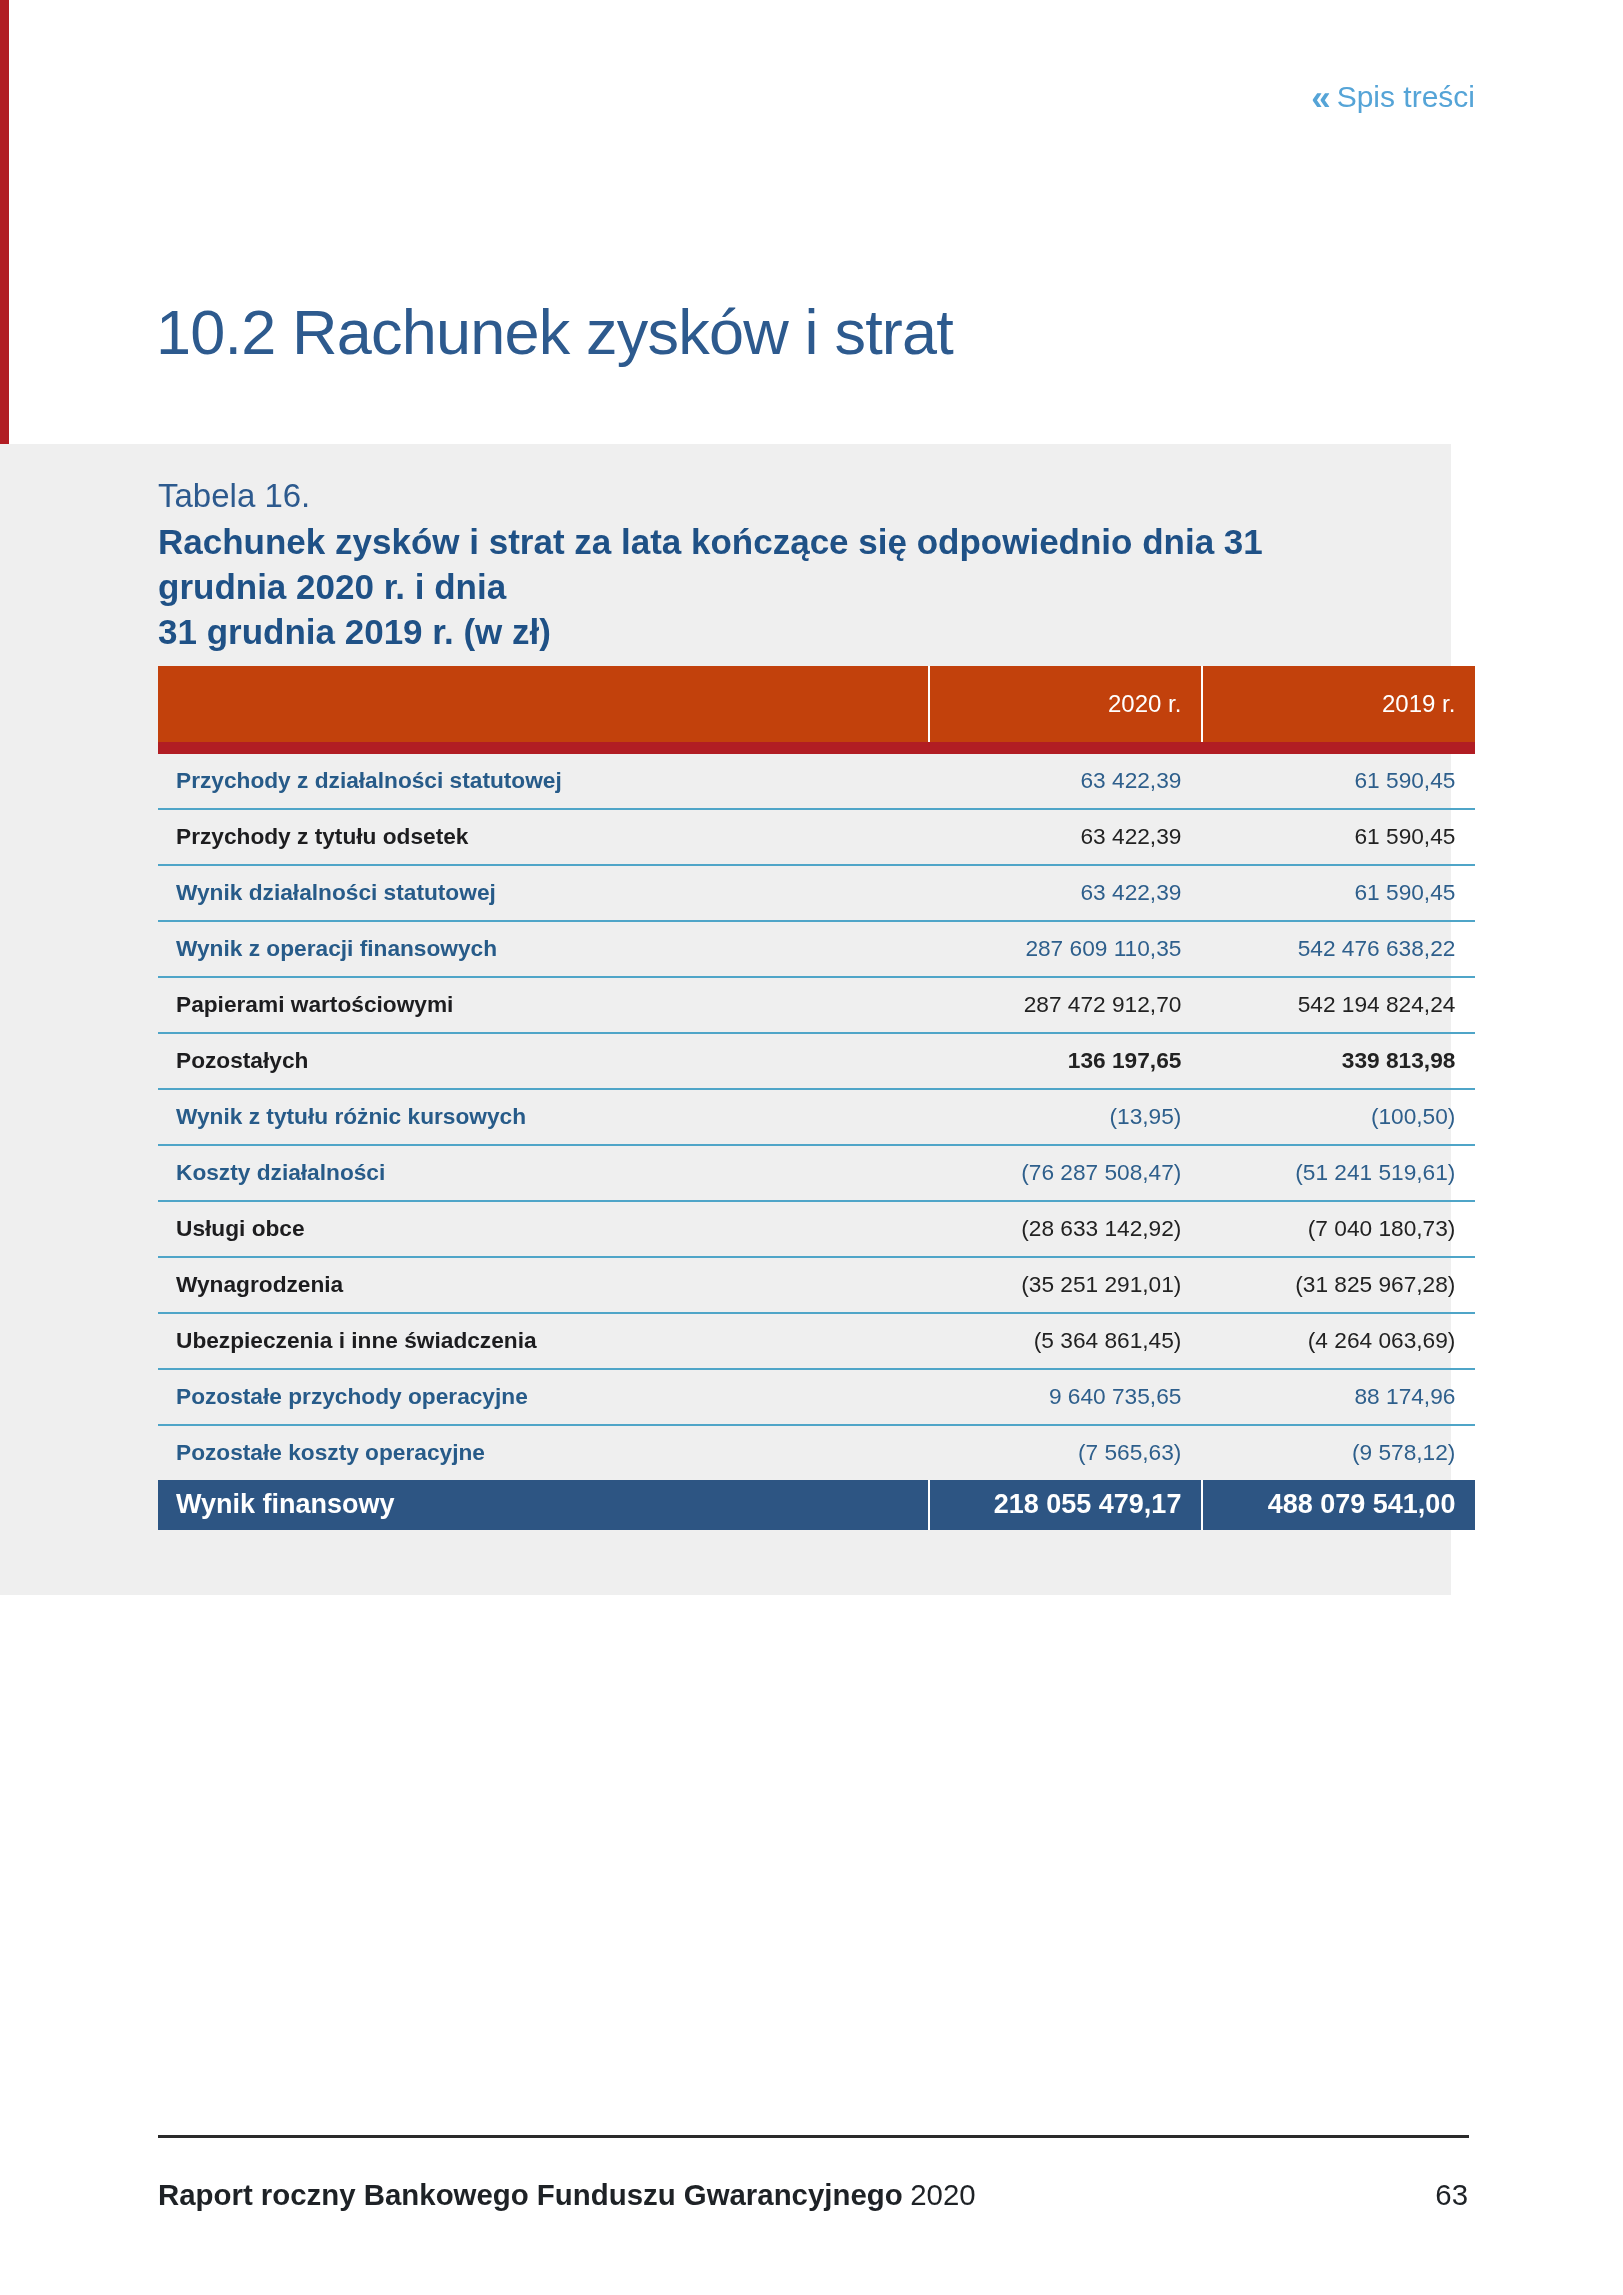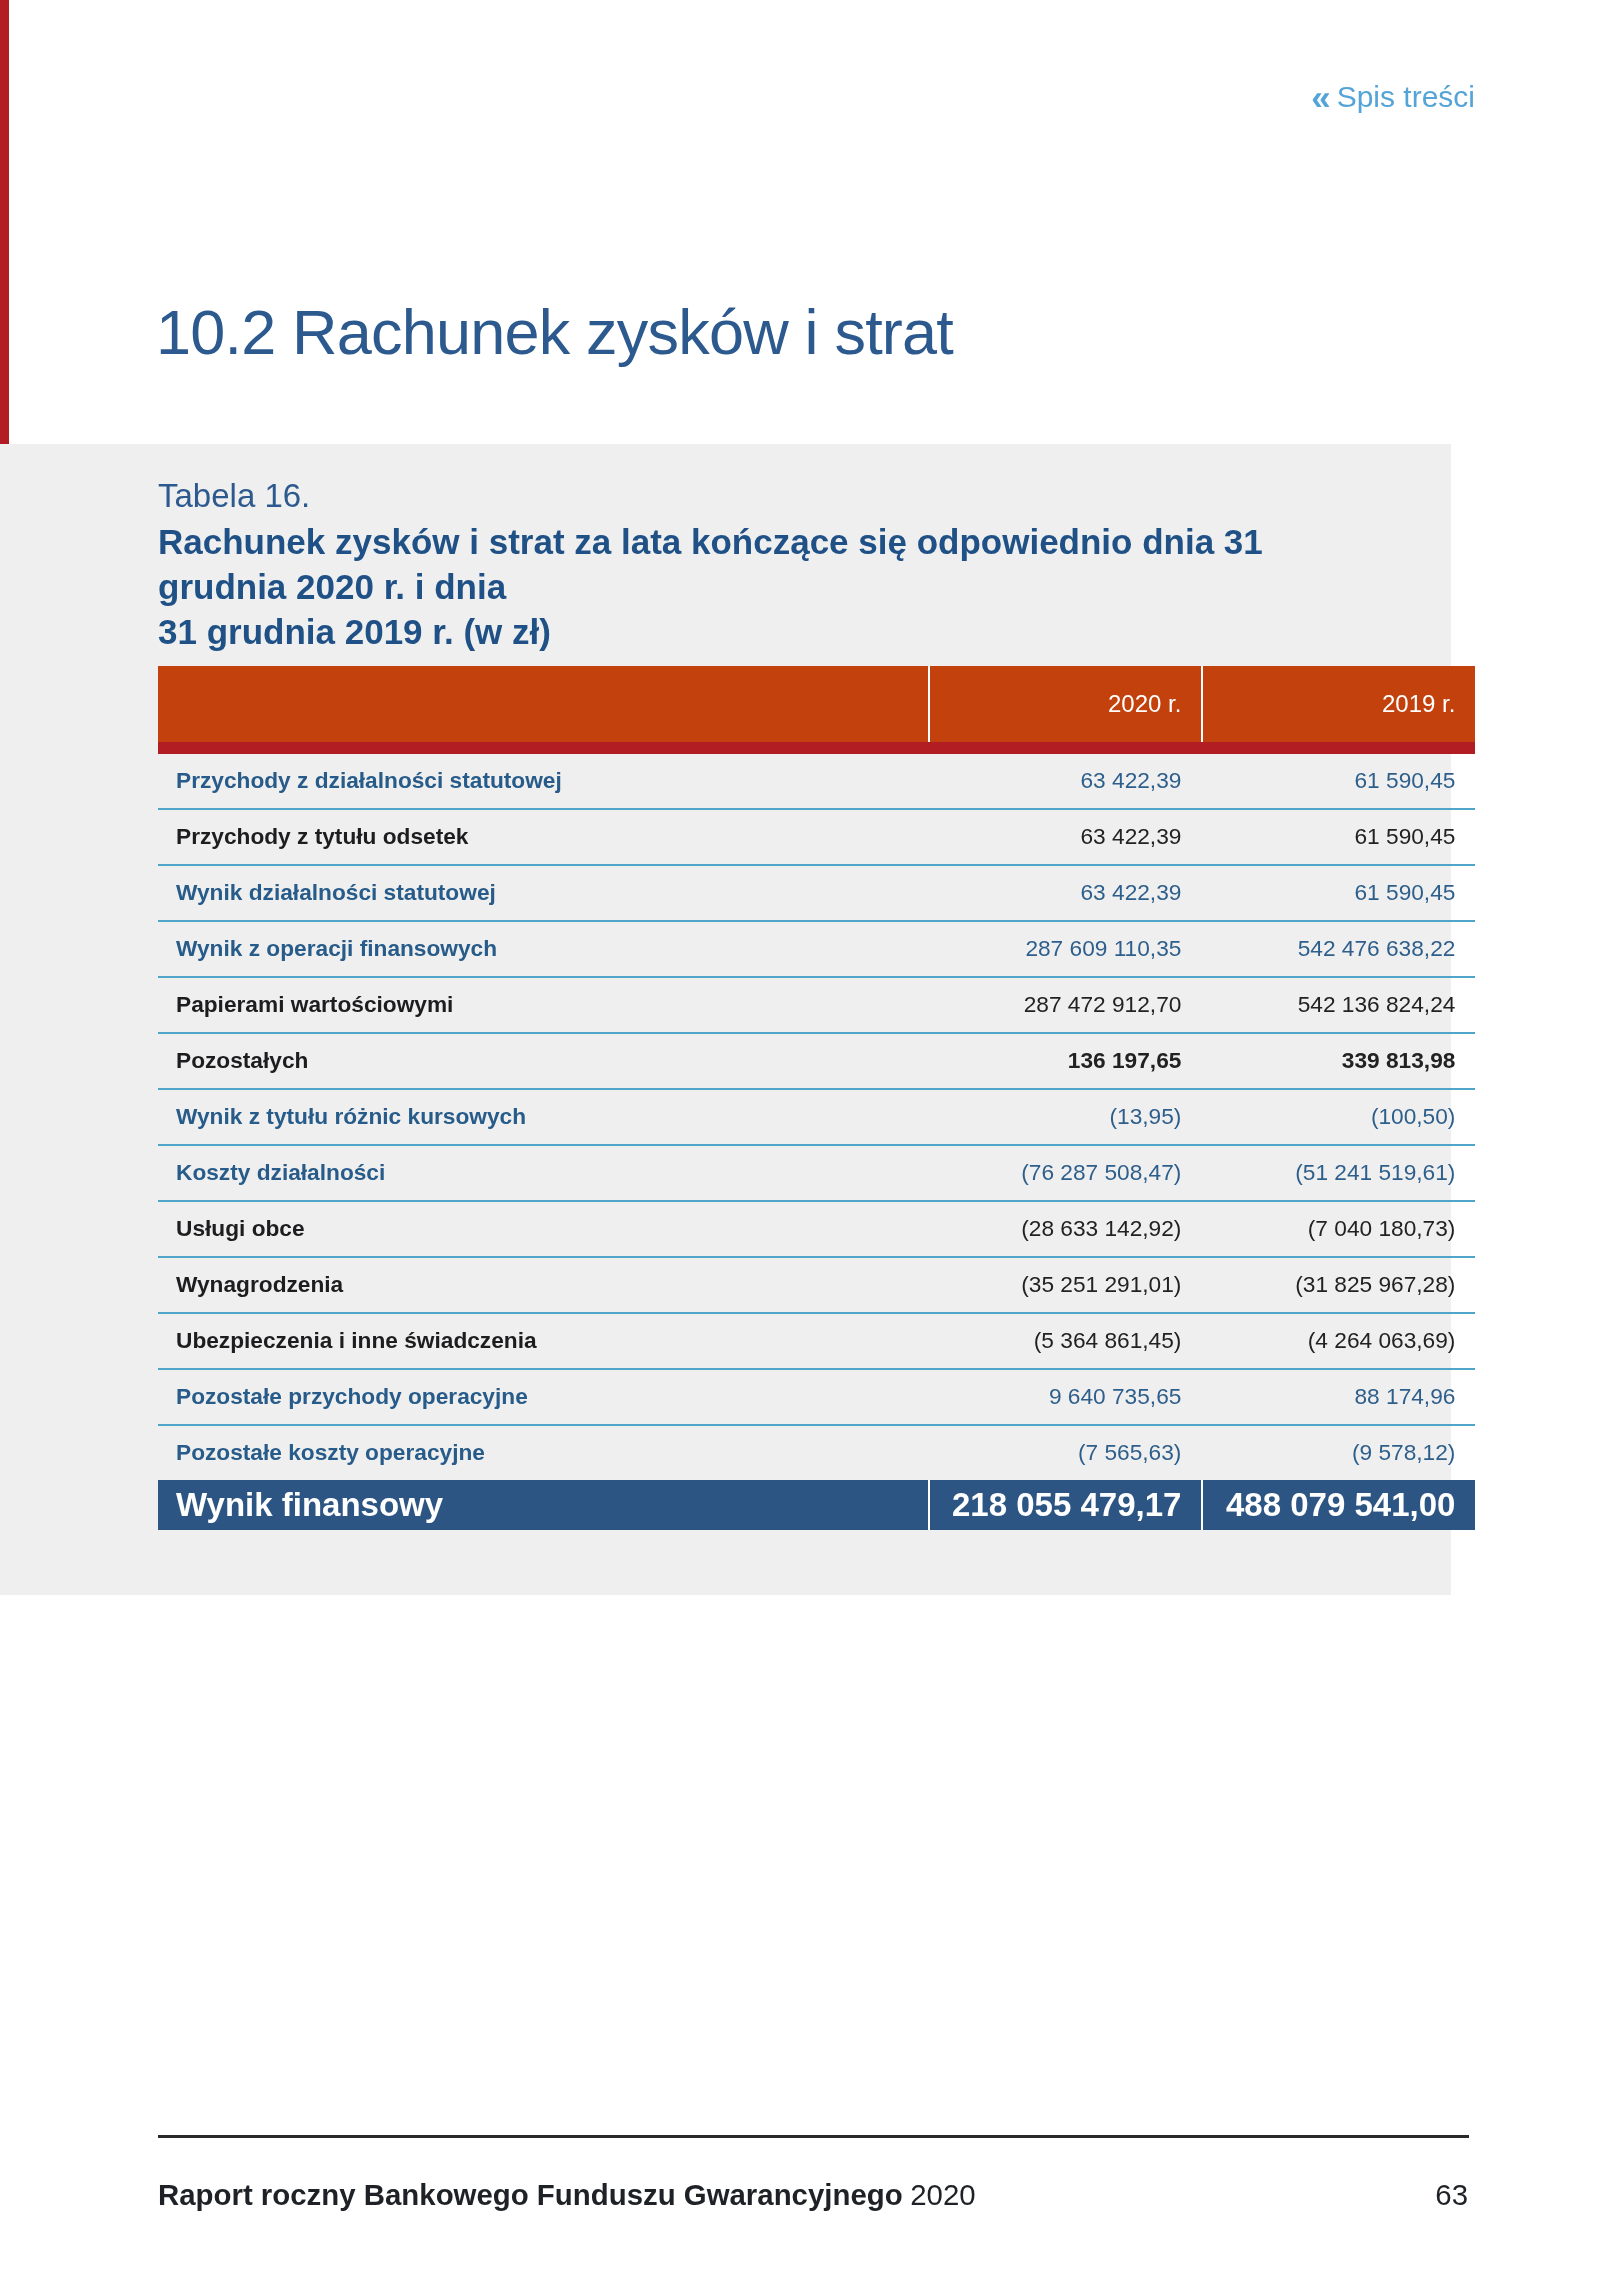--- a/index.html
+++ b/index.html
@@ -76,21 +76,21 @@
     font-weight:400;
   }
   .trow.blue .label{color:#275b89;}
   .trow.blue .val{color:#2e5f8c;}
   .trow.black .label{color:#1d1d1f;}
   .trow.black .val{color:#222222;}
   .trow.boldvals .val{font-weight:700;}
   .total-row{
     display:grid;grid-template-columns:1fr 273px 274px;
     height:50px;background:#2d5583;color:#ffffff;
-    font-size:33px;font-weight:700;
+    font-size:27px;font-weight:700;
   }
   .total-row .tcell{
     display:flex;align-items:center;box-sizing:border-box;
   }
   .total-row .tlabel{padding-left:18px;}
   .total-row .tval{justify-content:flex-end;padding-right:19.6px;border-left:2.3px solid #ffffff;}
   
   .footer-rule{
     position:absolute;left:158px;top:2135px;width:1311px;height:3px;
     background:#2a2a2a;
@@ -152,21 +152,21 @@
               <div class="val">61 590,45</div>
             </div>
             <div class="trow blue">
               <div class="label">Wynik z operacji finansowych</div>
               <div class="val">287 609 110,35</div>
               <div class="val">542 476 638,22</div>
             </div>
             <div class="trow black">
               <div class="label">Papierami wartościowymi</div>
               <div class="val">287 472 912,70</div>
-              <div class="val">542 136 824,24</div>
+              <div class="val">542 194 824,24</div>
             </div>
             <div class="trow black boldvals">
               <div class="label">Pozostałych</div>
               <div class="val">136 197,65</div>
               <div class="val">339 813,98</div>
             </div>
             <div class="trow blue">
               <div class="label">Wynik z tytułu różnic kursowych</div>
               <div class="val">(13,95)</div>
               <div class="val">(100,50)</div>

